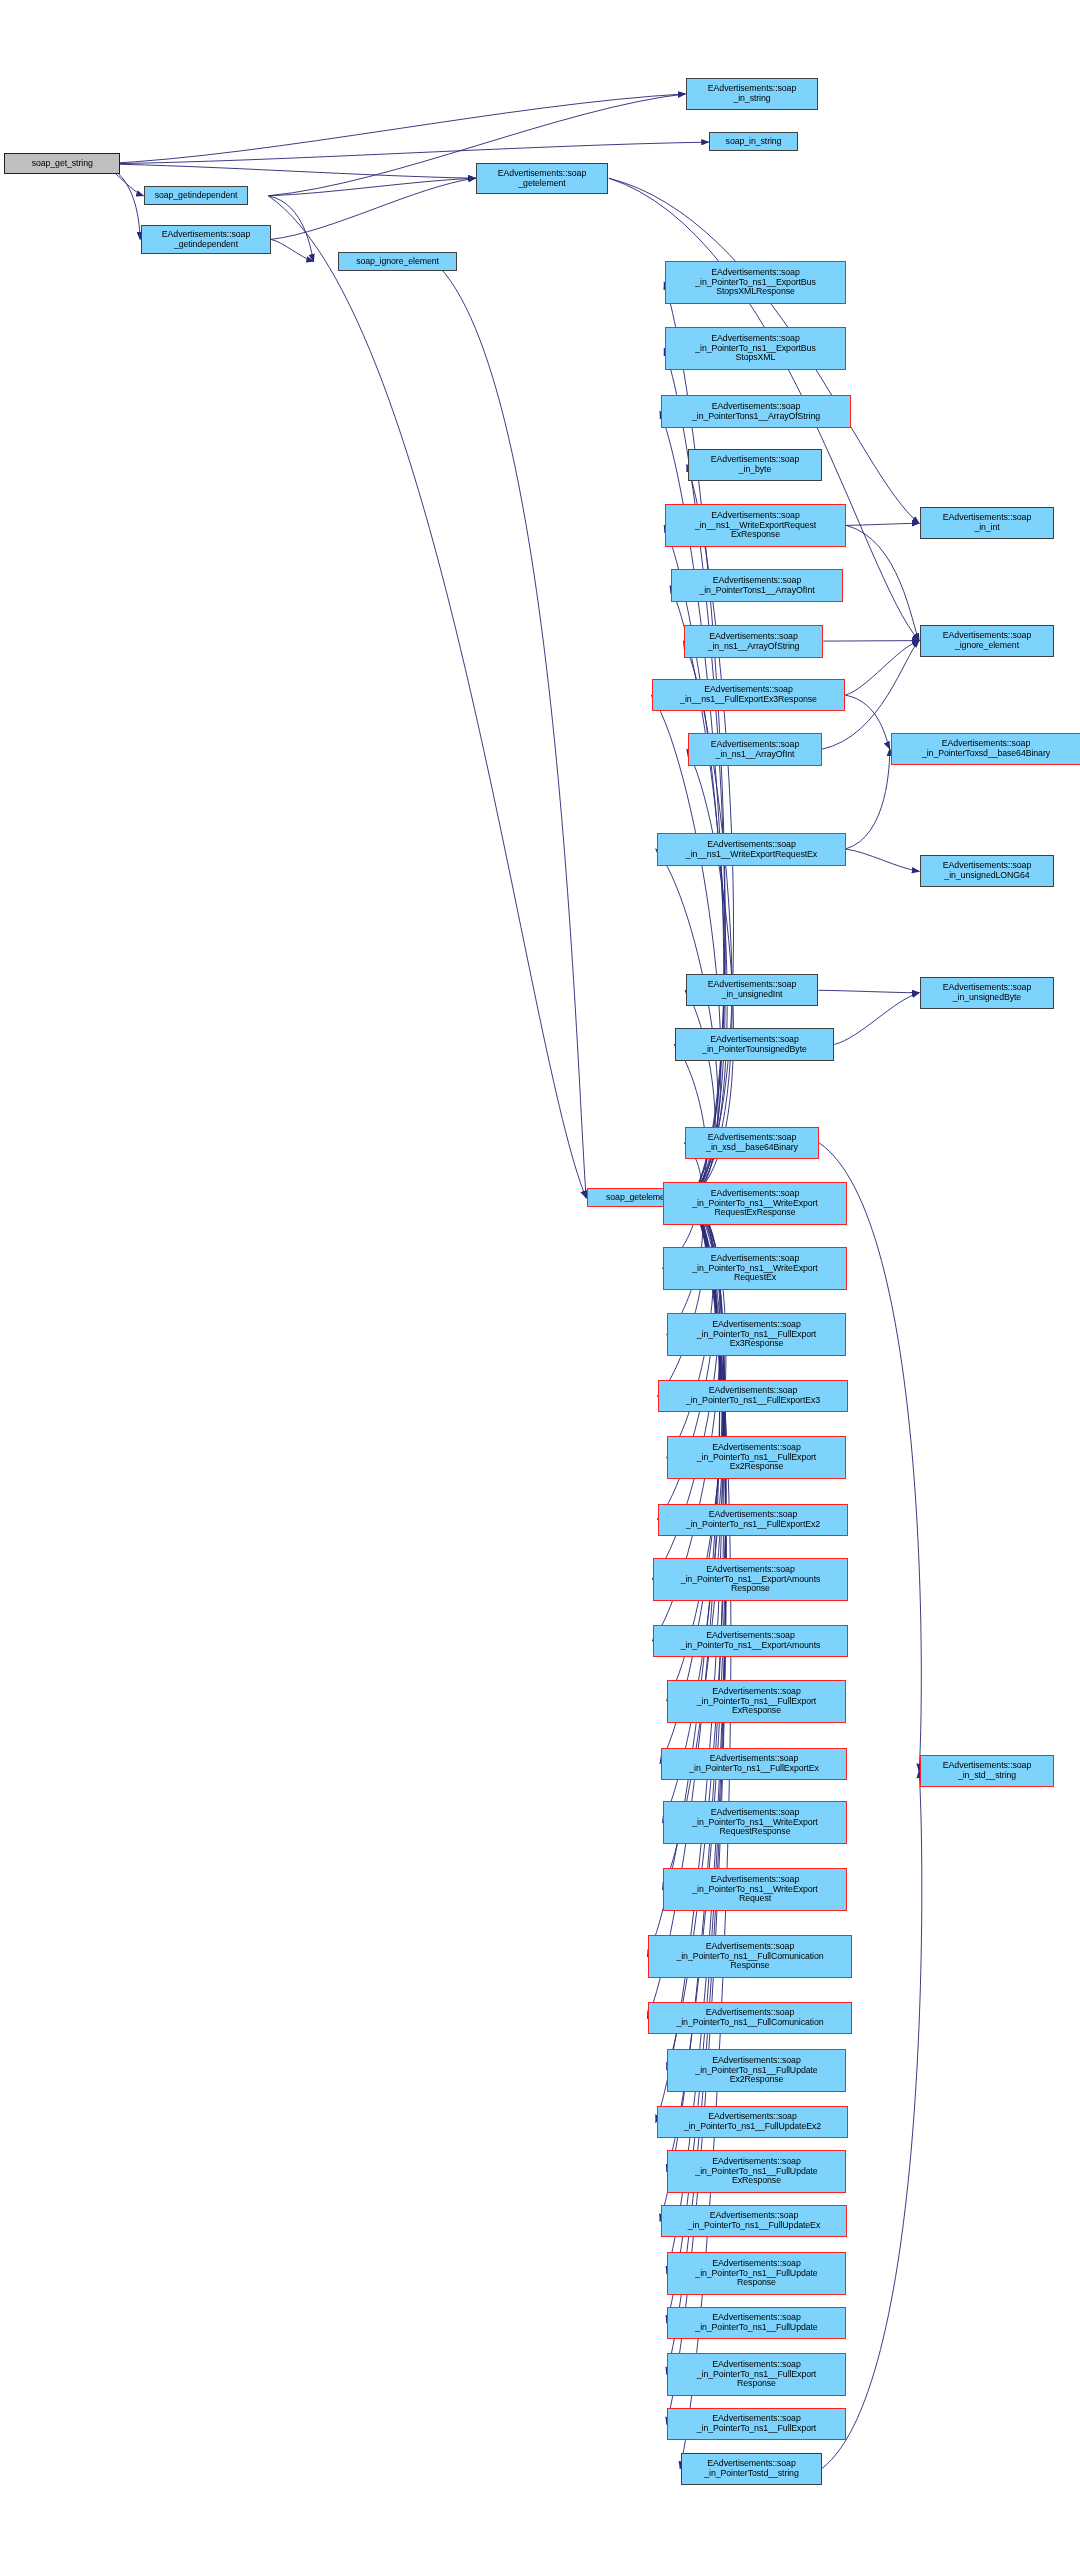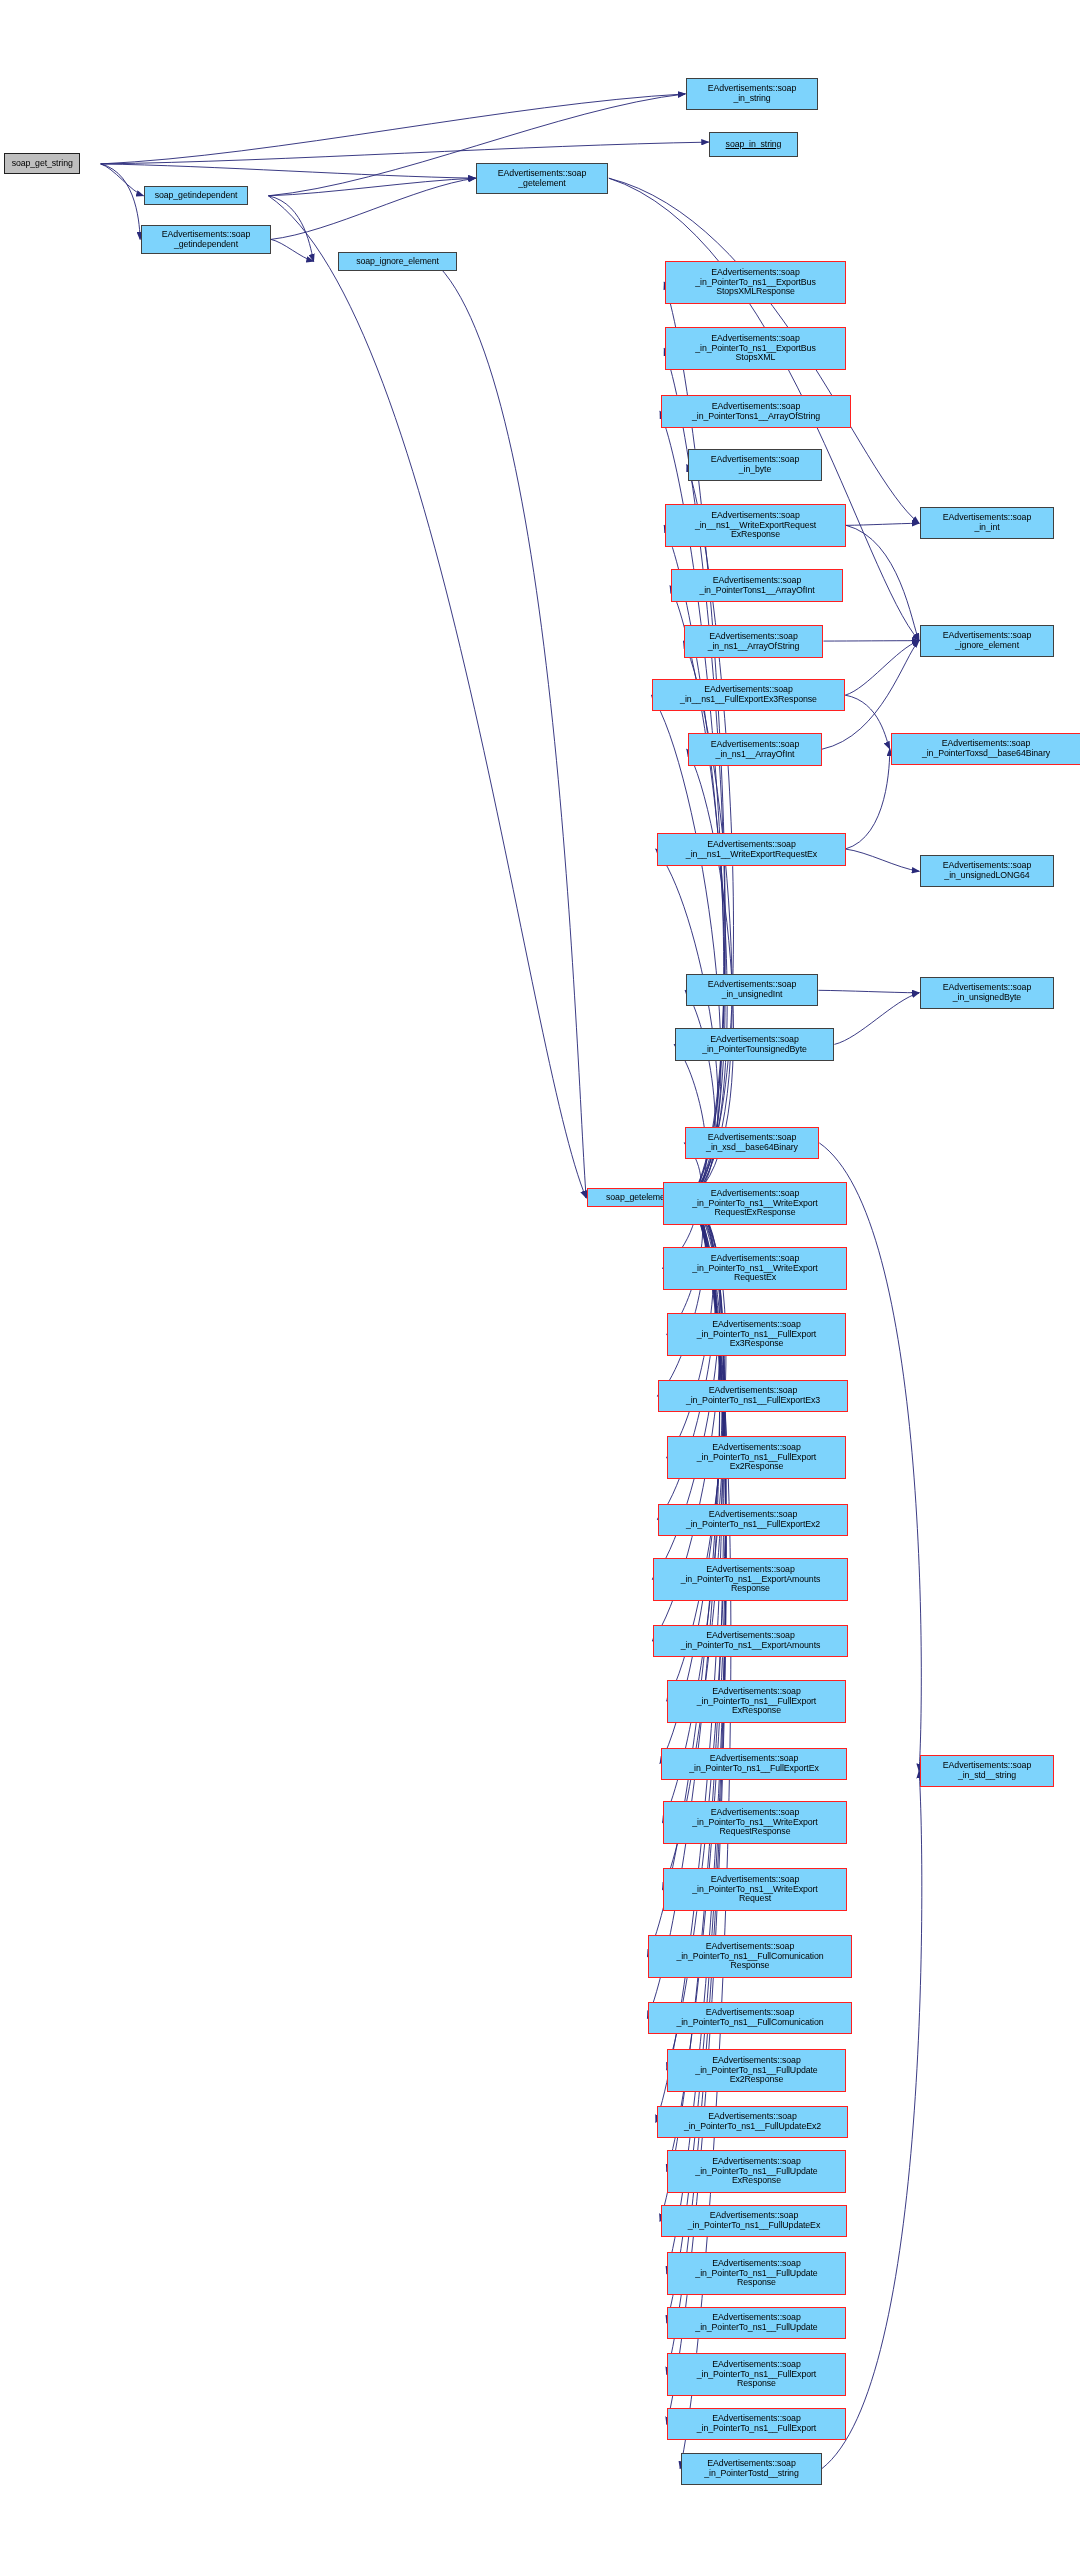--- a/index.html
+++ b/index.html
@@ -111,30 +111,30 @@
         <path d="M 980 893.5 C 1051.5674999999999 877.96, 1077.9125000000001 782.13, 1096 764"></path>
         <path d="M 1008 1012.5 C 1034.4 1015.68, 1069.6 1035.29, 1096 1039"></path>
         <path d="M 1008 1012.5 C 1059.0175 998.16, 1061.0625 909.73, 1061 893"></path>
         <path d="M 976 1181 C 1012 1181.36, 1060 1183.58, 1096 1184"></path>
         <path d="M 995 1245.5 C 1025.3 1238.12, 1065.7 1192.61, 1096 1184"></path>
         <path d="M 980 2944 C 1108.3 2844.16, 1103.7 2228.48, 1096 2112"></path>
         <path d="M 977 1363 C 1106.2 1452.88, 1102.8 2007.1399999999999, 1096 2112"></path>
       </g>
   </svg>
   <div id="nodes">
-      <div class="node root" style="left: 4.2px; top: 153px; width: 76px; height: 21px;">soap_get_string</div>
+      <div class="node root" style="left: 4.2px; top: 153px; width: 116px; height: 21px;">soap_get_string</div>
       <div class="node gray" style="left: 144px; top: 186px; width: 104px; height: 19px;">soap_getindependent</div>
       <div class="node gray" style="left: 141px; top: 225px; width: 130px; height: 29px;">EAdvertisements::soap
 _getindependent</div>
       <div class="node gray" style="left: 314px; top: 252px; width: 119px; height: 19px; margin-left: 24px;">soap_ignore_element</div>
       <div class="node gray" style="left: 476px; top: 163px; width: 132px; height: 31px;">EAdvertisements::soap
 _getelement</div>
       <div class="node gray" style="left: 686px; top: 78px; width: 132px; height: 32px;">EAdvertisements::soap
 _in_string</div>
-      <div class="node gray" style="left: 709px; top: 132px; width: 89px; height: 25px; text-decoration: underline;">soap_in_string</div>
+      <div class="node gray" style="left: 709px; top: 132px; width: 89px; height: 19px;">soap_in_string</div>
       <div class="node red" style="left: 587px; top: 1188px; width: 104px; height: 19px;">soap_getelement</div>
       <div class="node red" style="left: 665px; top: 261px; width: 181px; height: 43px;">EAdvertisements::soap
 _in_PointerTo_ns1__ExportBus
 StopsXMLResponse</div>
       <div class="node red" style="left: 665px; top: 327px; width: 181px; height: 43px;">EAdvertisements::soap
 _in_PointerTo_ns1__ExportBus
 StopsXML</div>
       <div class="node red" style="left: 661px; top: 395px; width: 190px; height: 33px;">EAdvertisements::soap
 _in_PointerTons1__ArrayOfString</div>
       <div class="node gray" style="left: 688px; top: 449px; width: 134px; height: 32px;">EAdvertisements::soap

